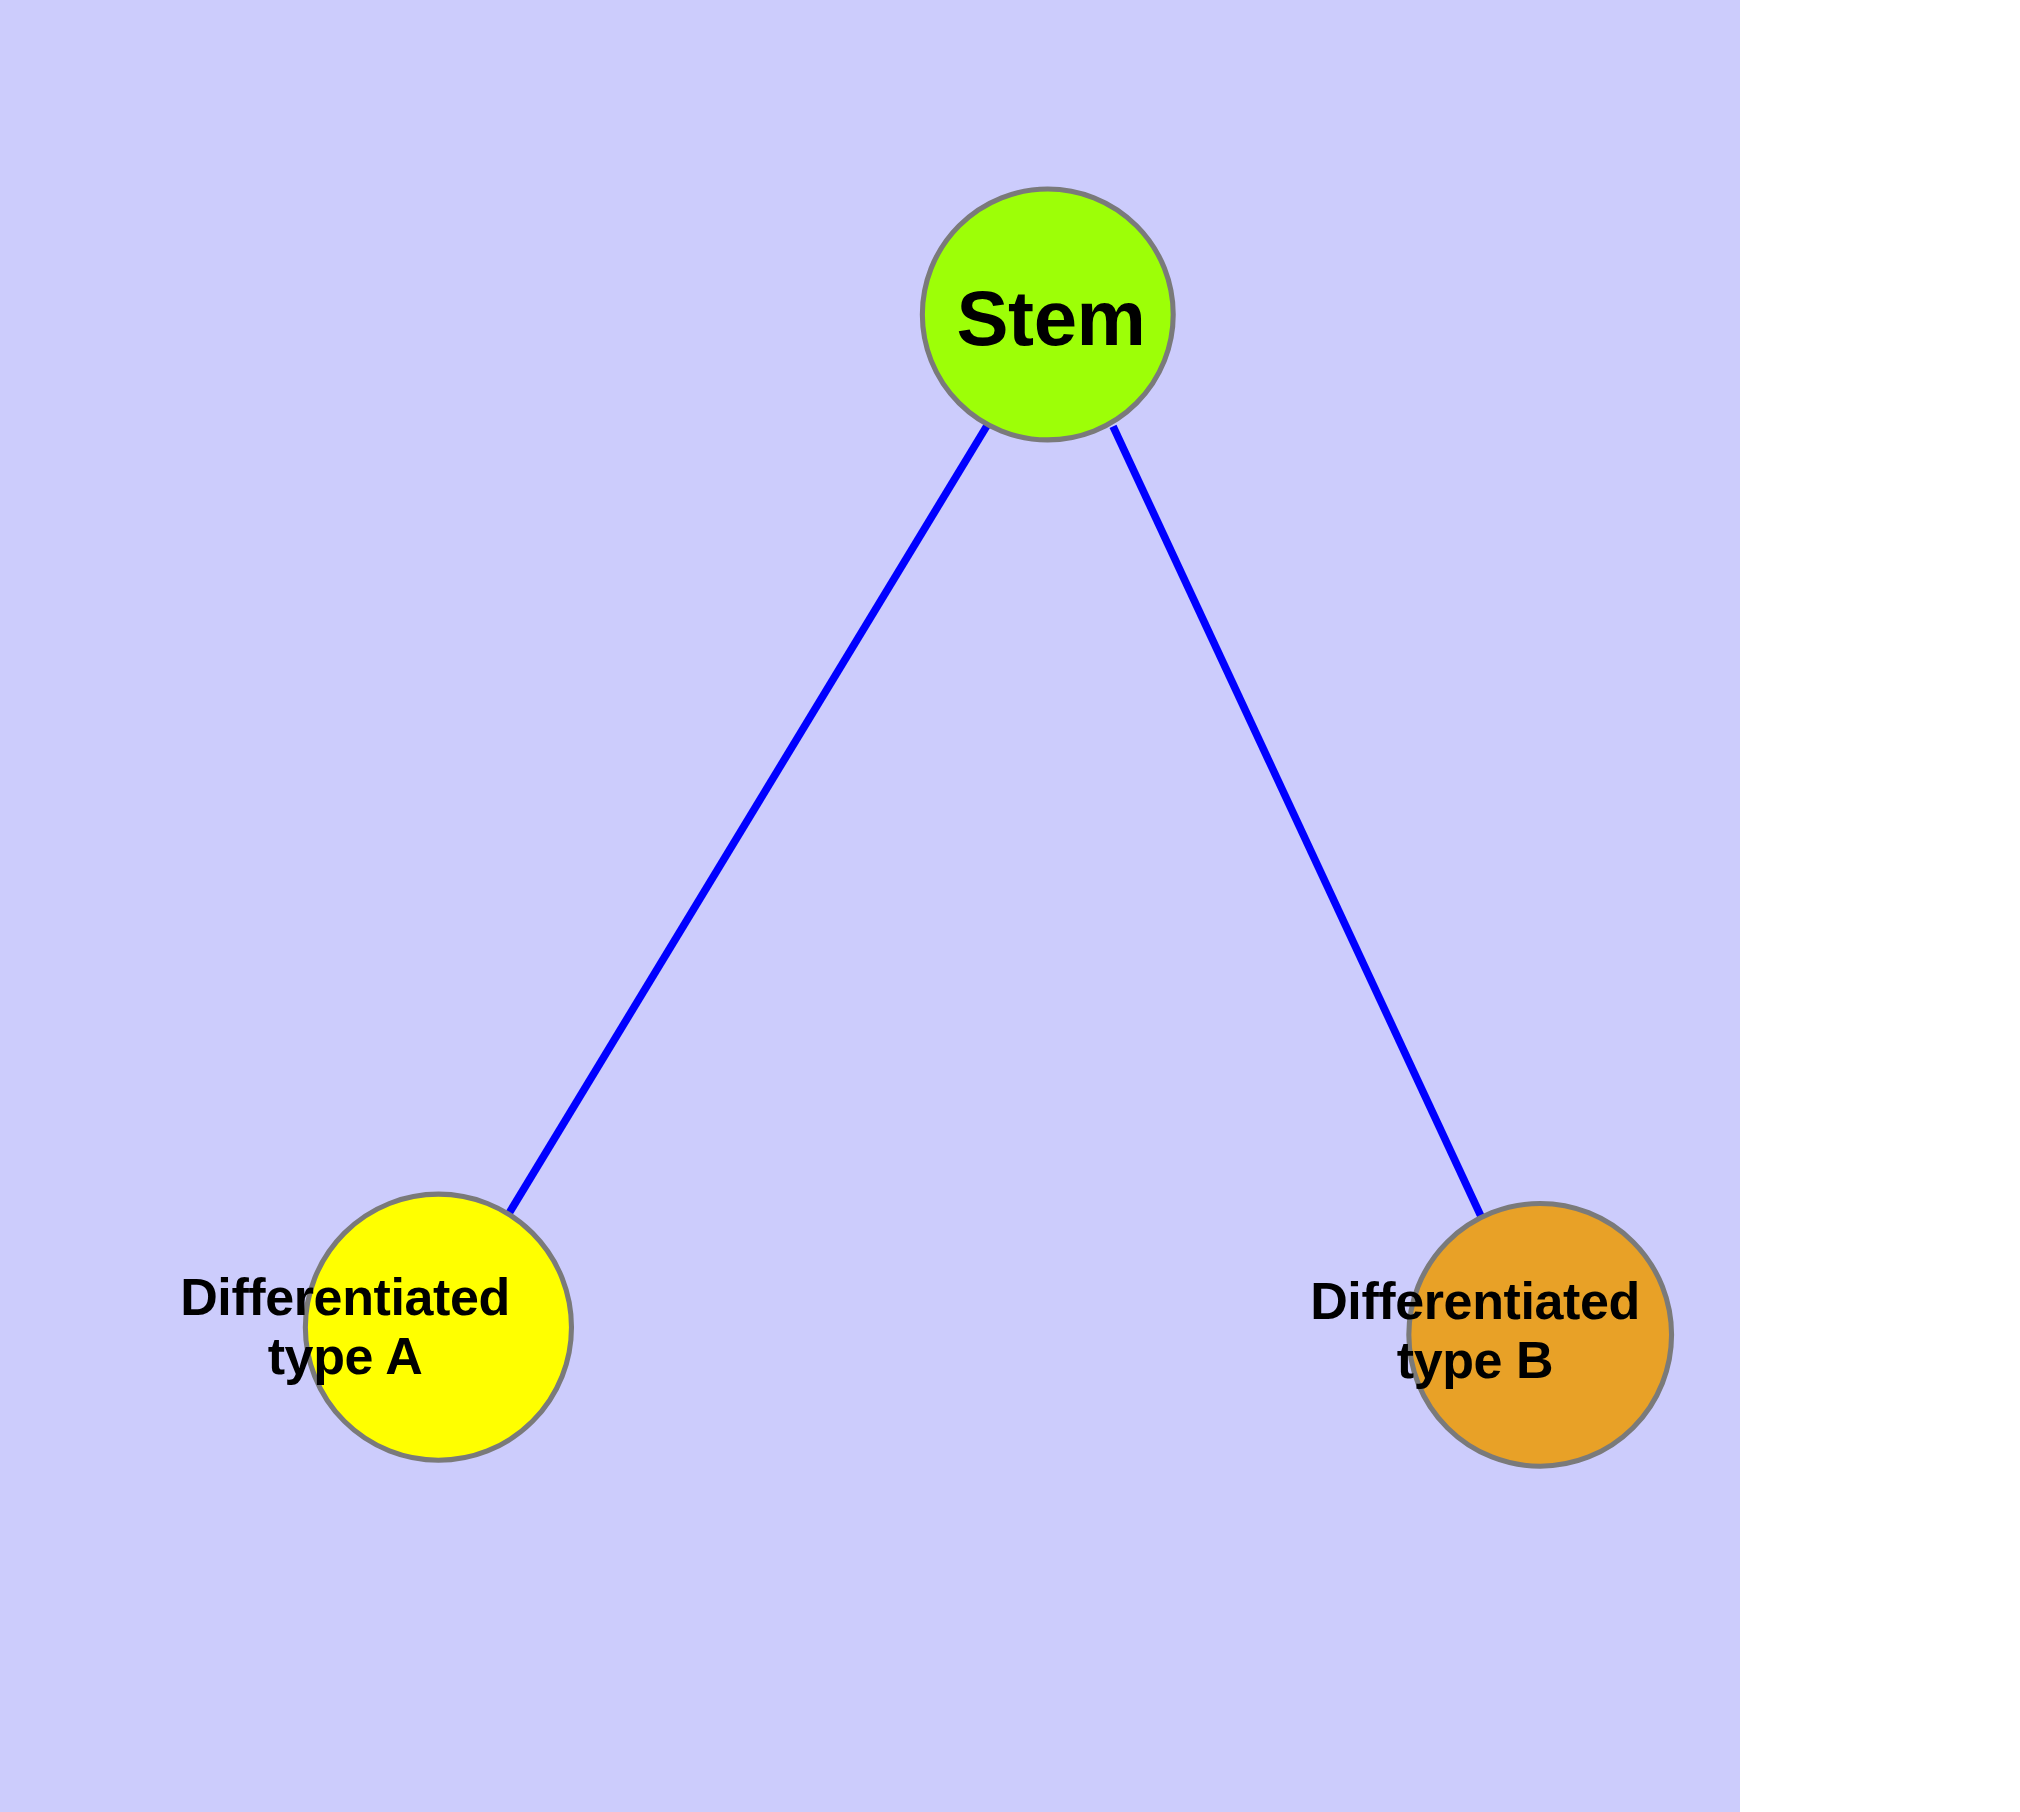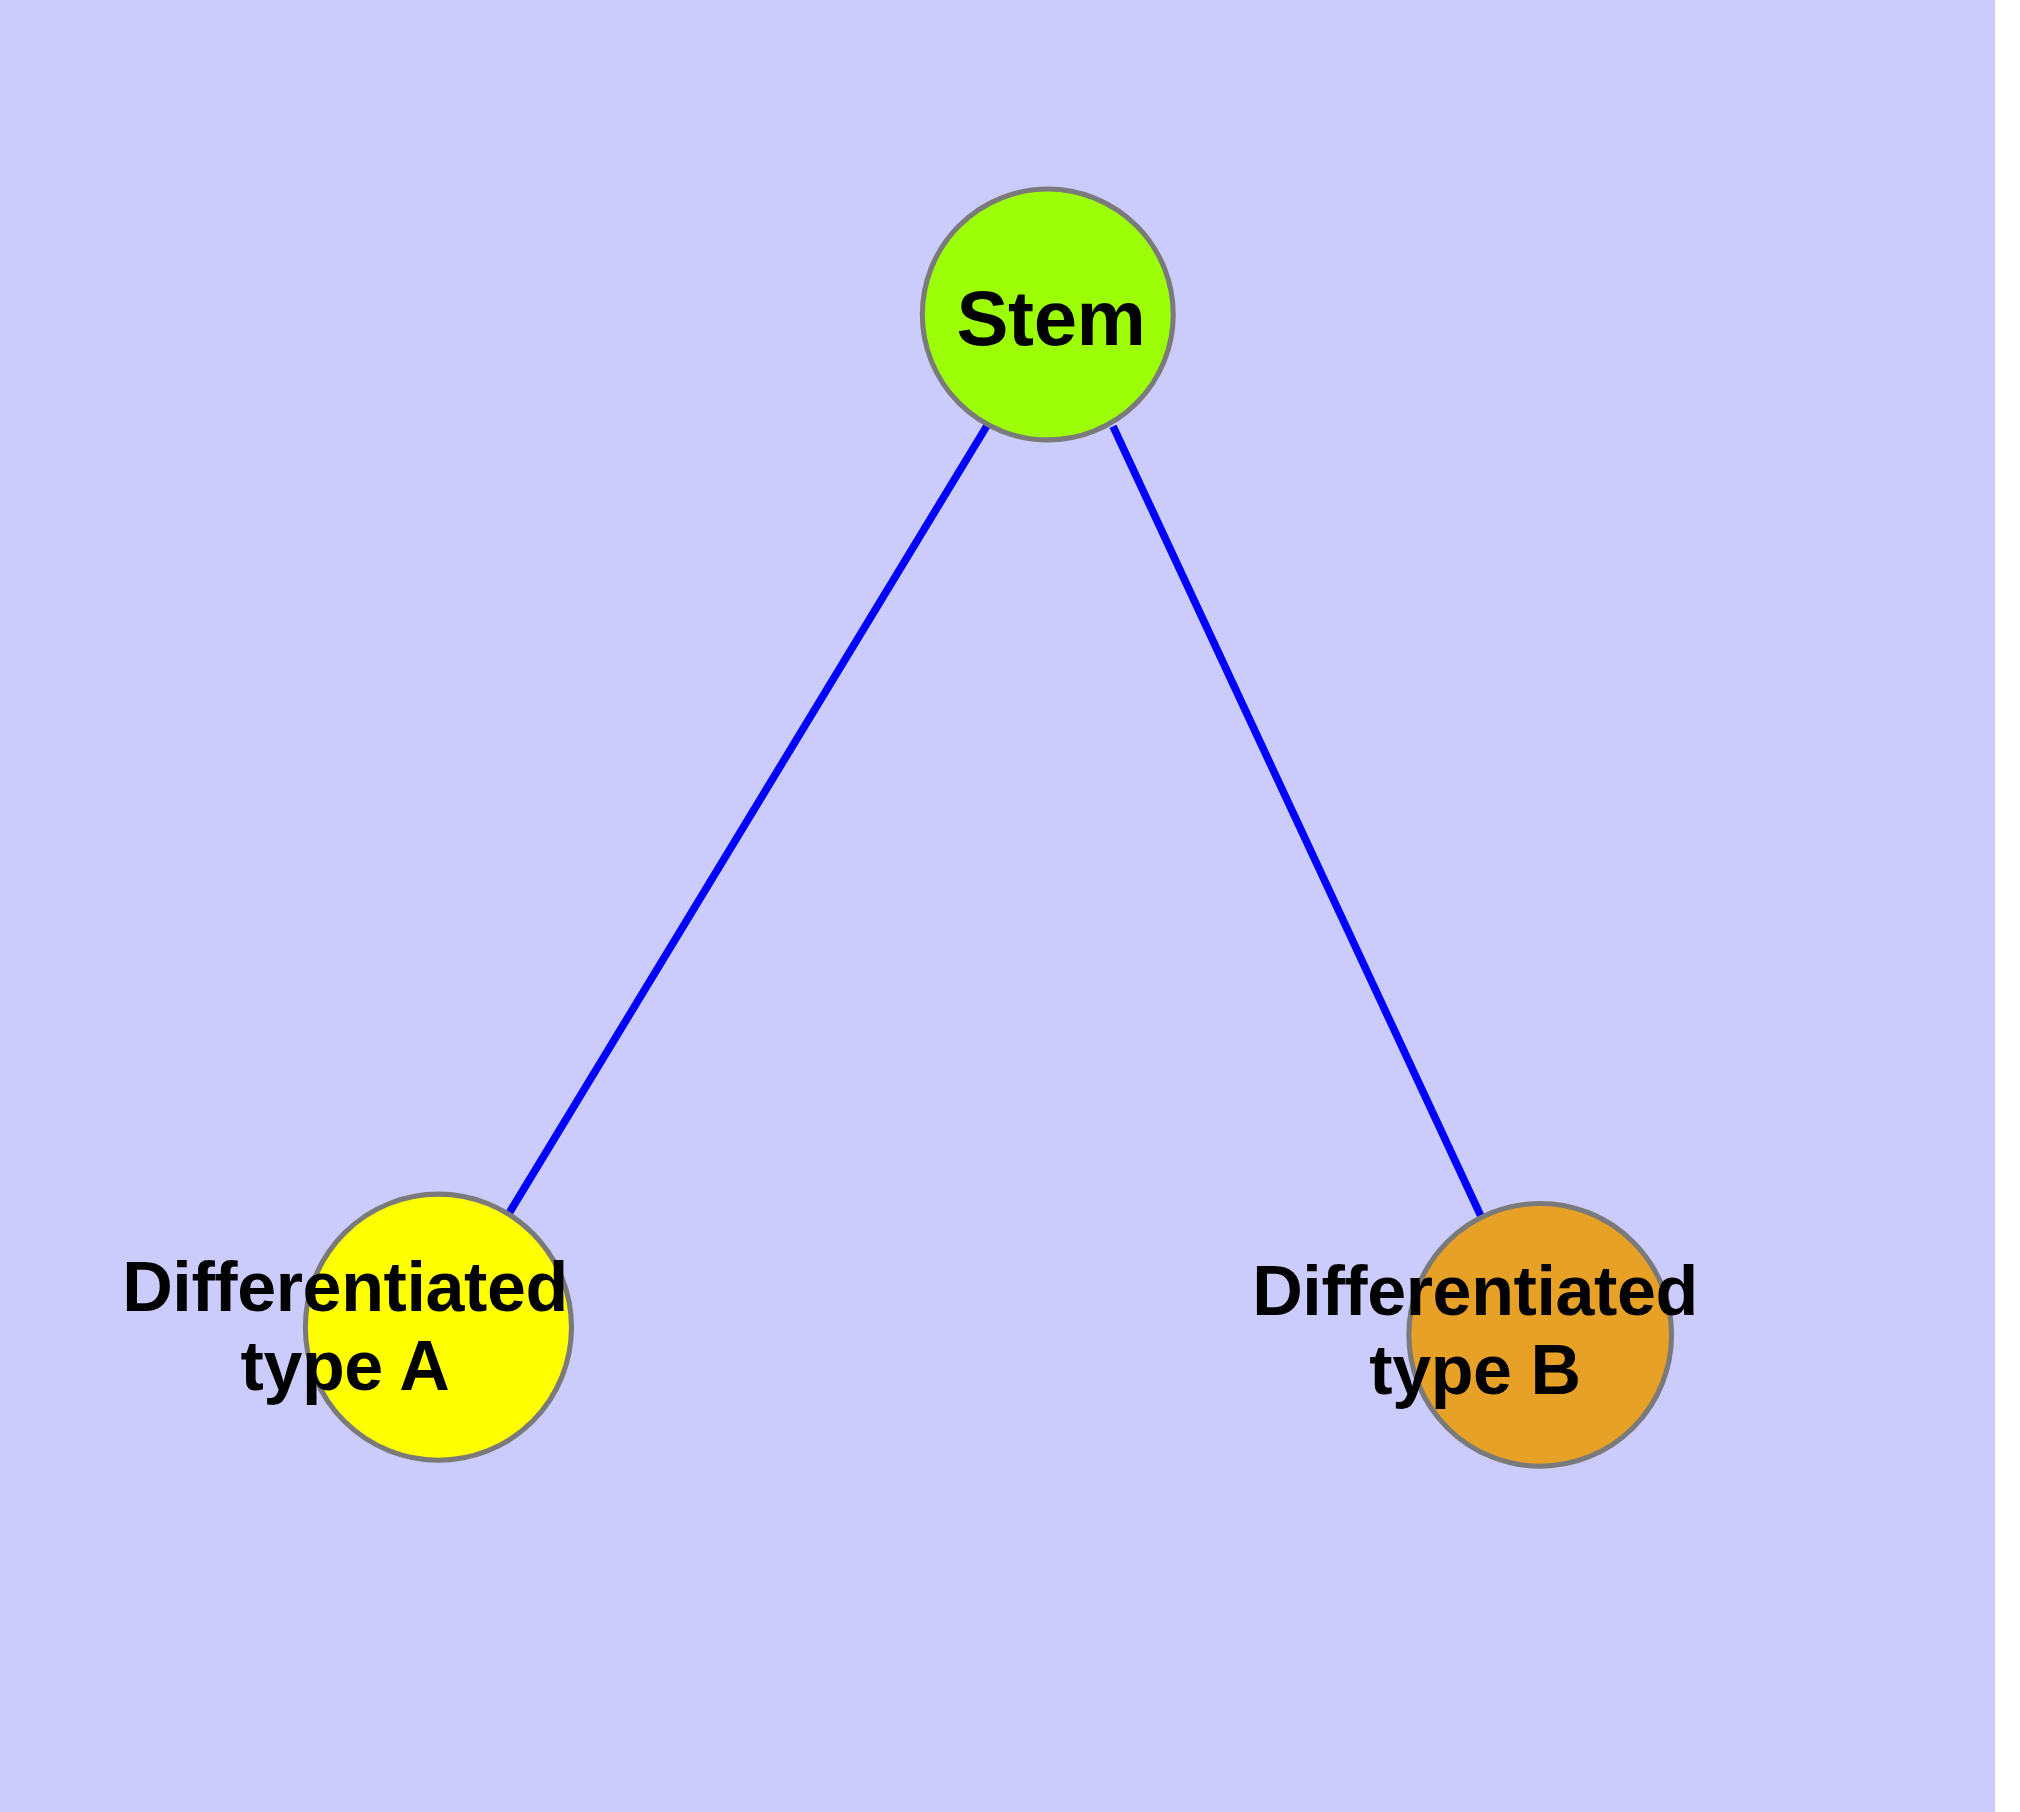--- a/index.html
+++ b/index.html
@@ -37,27 +37,27 @@
     line-height: 1.13;
     white-space: pre;
     letter-spacing: -0.4px;
     transform: translate(-50%, -50%);
     pointer-events: none;
   }
   #label-stem {
     font-size: 78px;
   }
   #label-diff-a, #label-diff-b {
-    font-size: 70px;
+    font-size: 52px;
   }
 </style>
 </head>
 <body>
 
-<div id="canvas" style="width: 1995px; height: 1812px;">
+<div id="canvas" style="width: 1740px; height: 1812px;">
 
   <div id="plot-bg" style="background: rgb(204, 204, 252); width: 2021px; height: 1812px;"></div>
 
   <svg id="graph-svg" viewBox="0 0 2384 2138">
     <g>
       <line id="edge0" stroke="#0000ff" stroke-width="9" stroke-linecap="butt" x1="1165" y1="501" x2="600" y2="1432"></line>
       <line id="edge1" stroke="#0000ff" stroke-width="9" stroke-linecap="butt" x1="1313" y1="503" x2="1748" y2="1437"></line>
     </g>
     <g>
       <circle id="node0" stroke="#7a7a7a" stroke-width="6" cx="1236" cy="371" r="148" fill="#9dff07"></circle>

